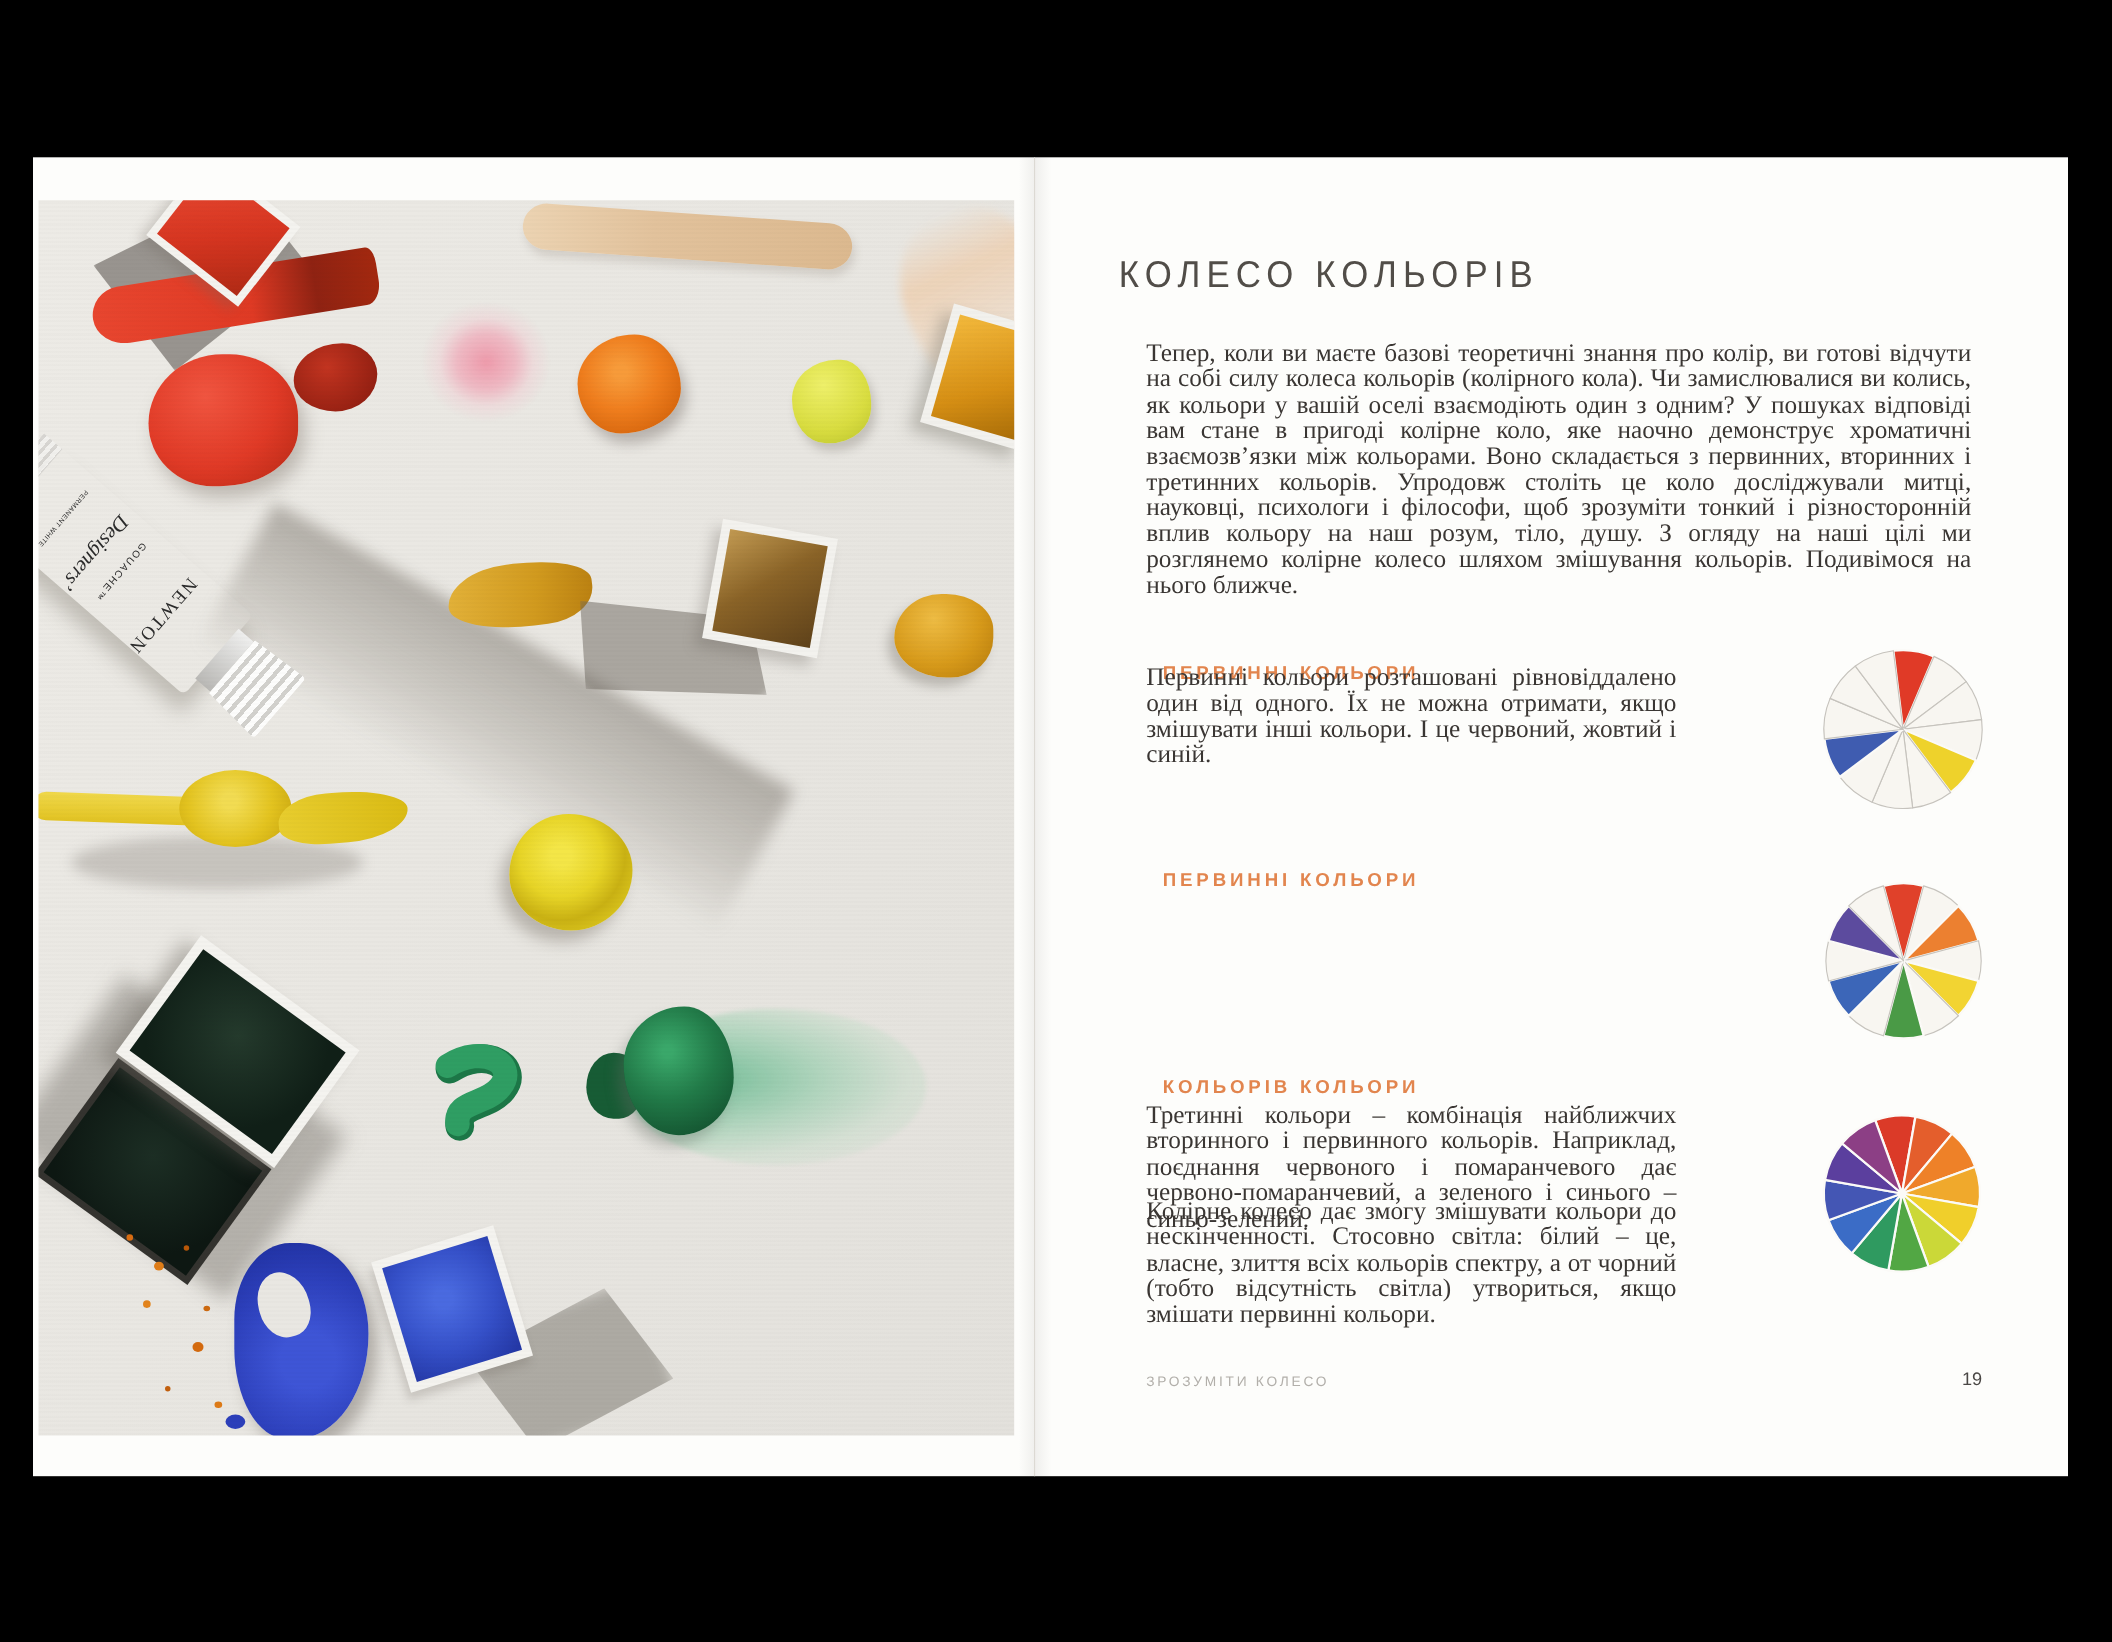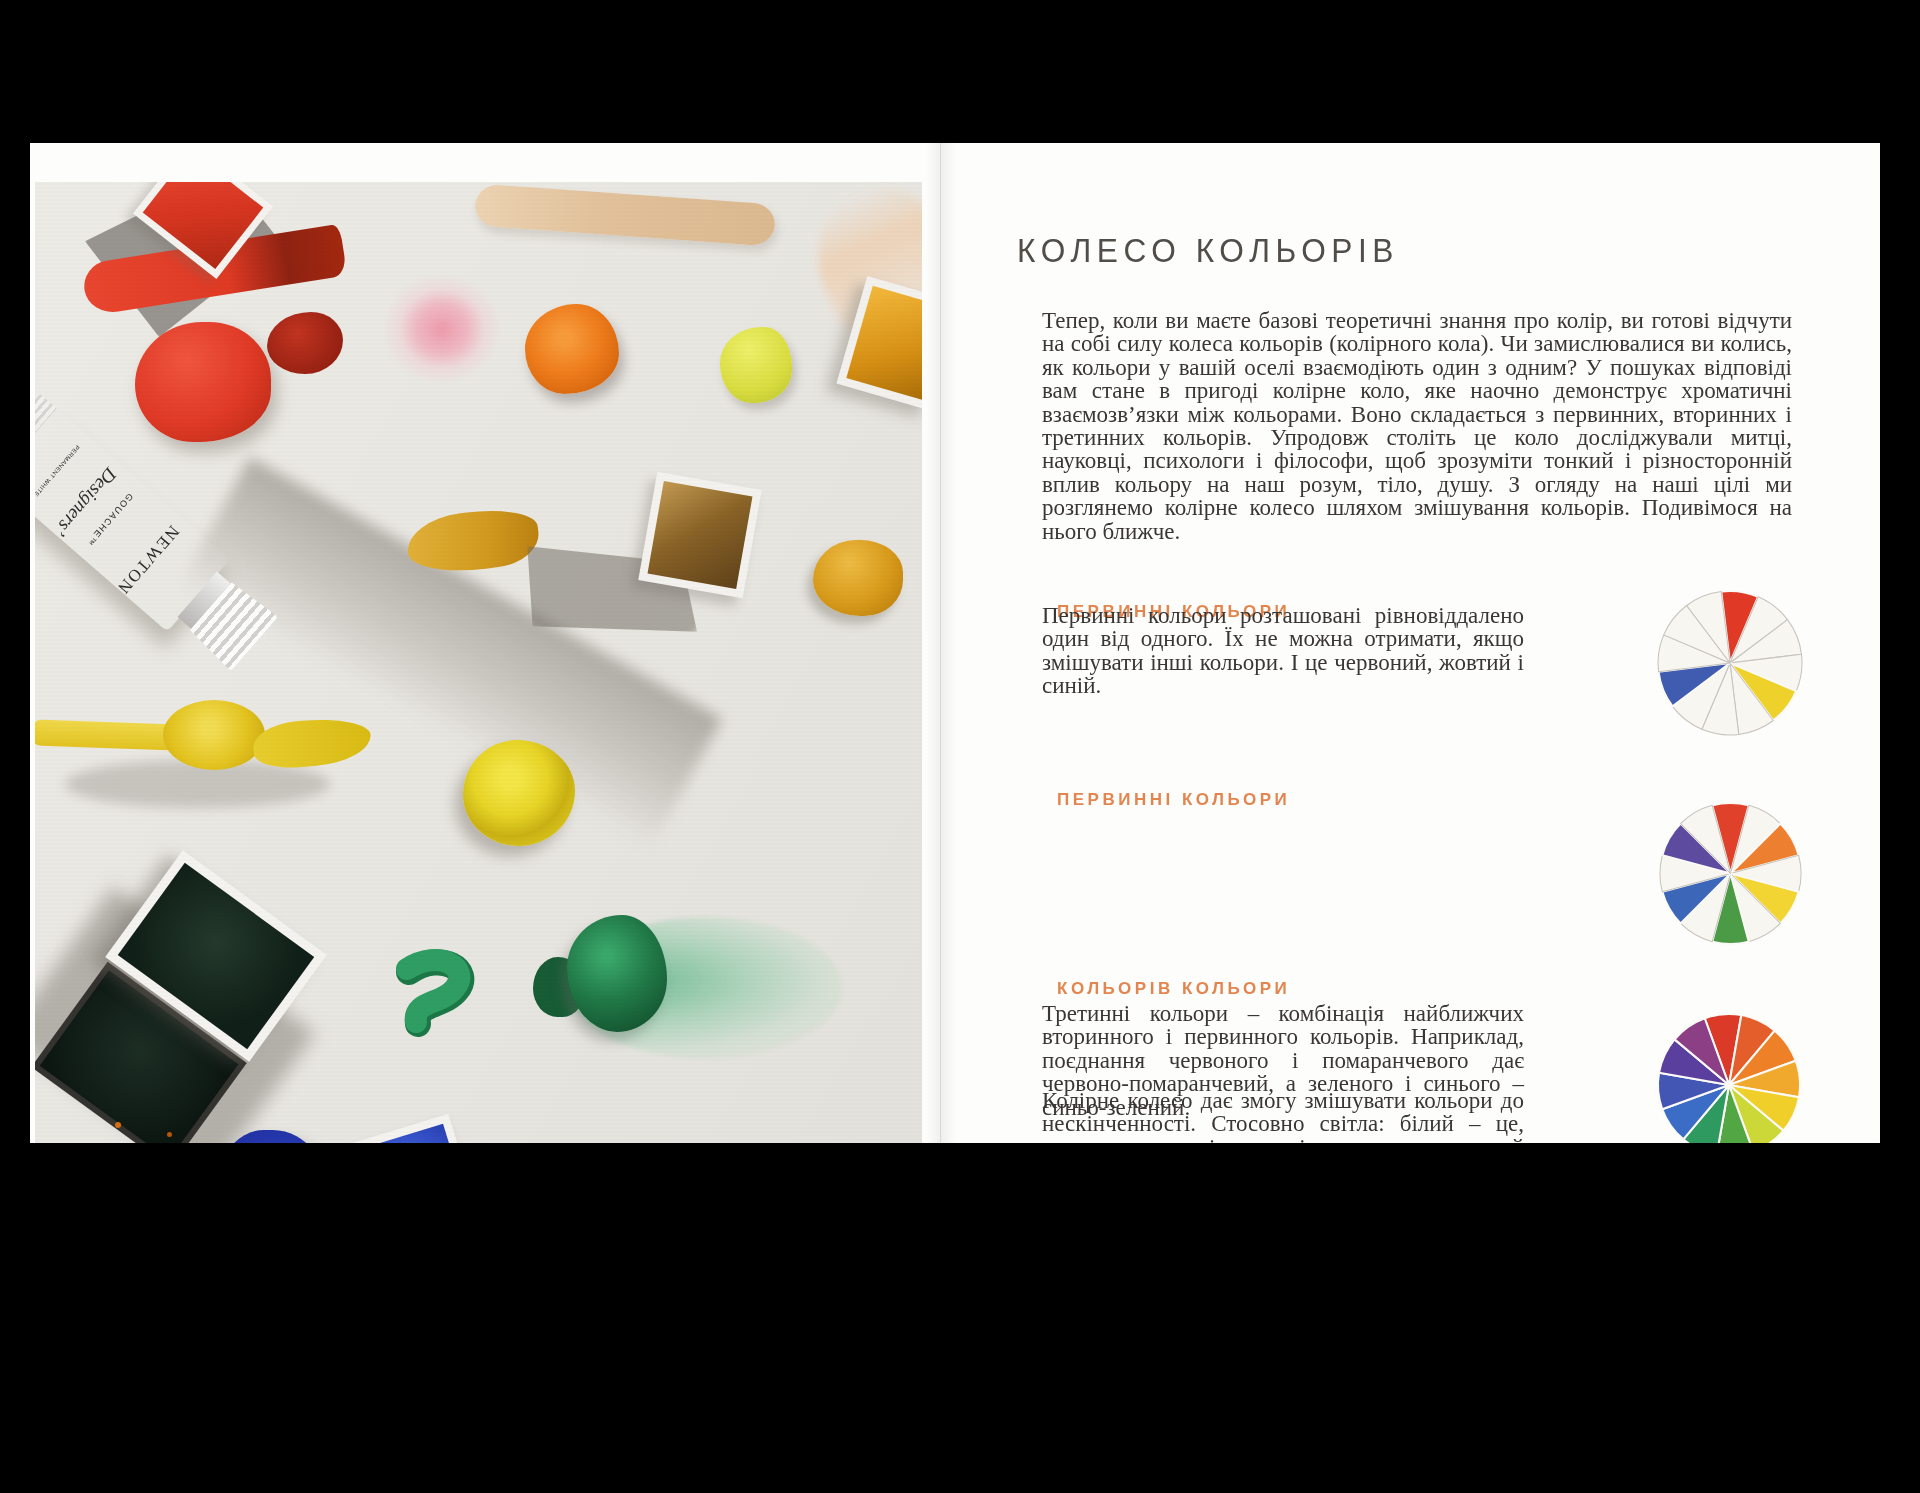--- a/index.html
+++ b/index.html
@@ -1,16 +1,16 @@
 <!DOCTYPE html>
 <html><head>
 <meta charset="utf-8">
 <style>
   html,body{margin:0;padding:0;background:#000;}
-  .stage{position:relative;width:1920px;height:1143px;background:#000;overflow:hidden;
+  .stage{position:relative;width:1920px;height:1493px;background:#000;overflow:hidden;
          font-family:"Liberation Sans","DejaVu Sans",sans-serif;}
   .spread{position:absolute;left:30px;top:143px;width:1850px;height:1199px;background:#fdfdfb;}
   .gutter-shade{position:absolute;left:896px;top:0;width:30px;height:100%;
     background:linear-gradient(90deg,rgba(60,55,50,0) 0%,rgba(60,55,50,.07) 50%,rgba(60,55,50,0) 100%);}
   .gutter{position:absolute;left:910px;top:0;width:1px;height:100%;background:#dcd9d3;}
 
   
   .page-left{position:absolute;left:0;top:0;width:911px;height:1199px;}
   .photo{position:absolute;left:5px;top:39px;width:887px;height:1123px;overflow:hidden;
          background:linear-gradient(120deg,#edebe6 0%,#e9e7e2 45%,#e3e1dc 100%);}

